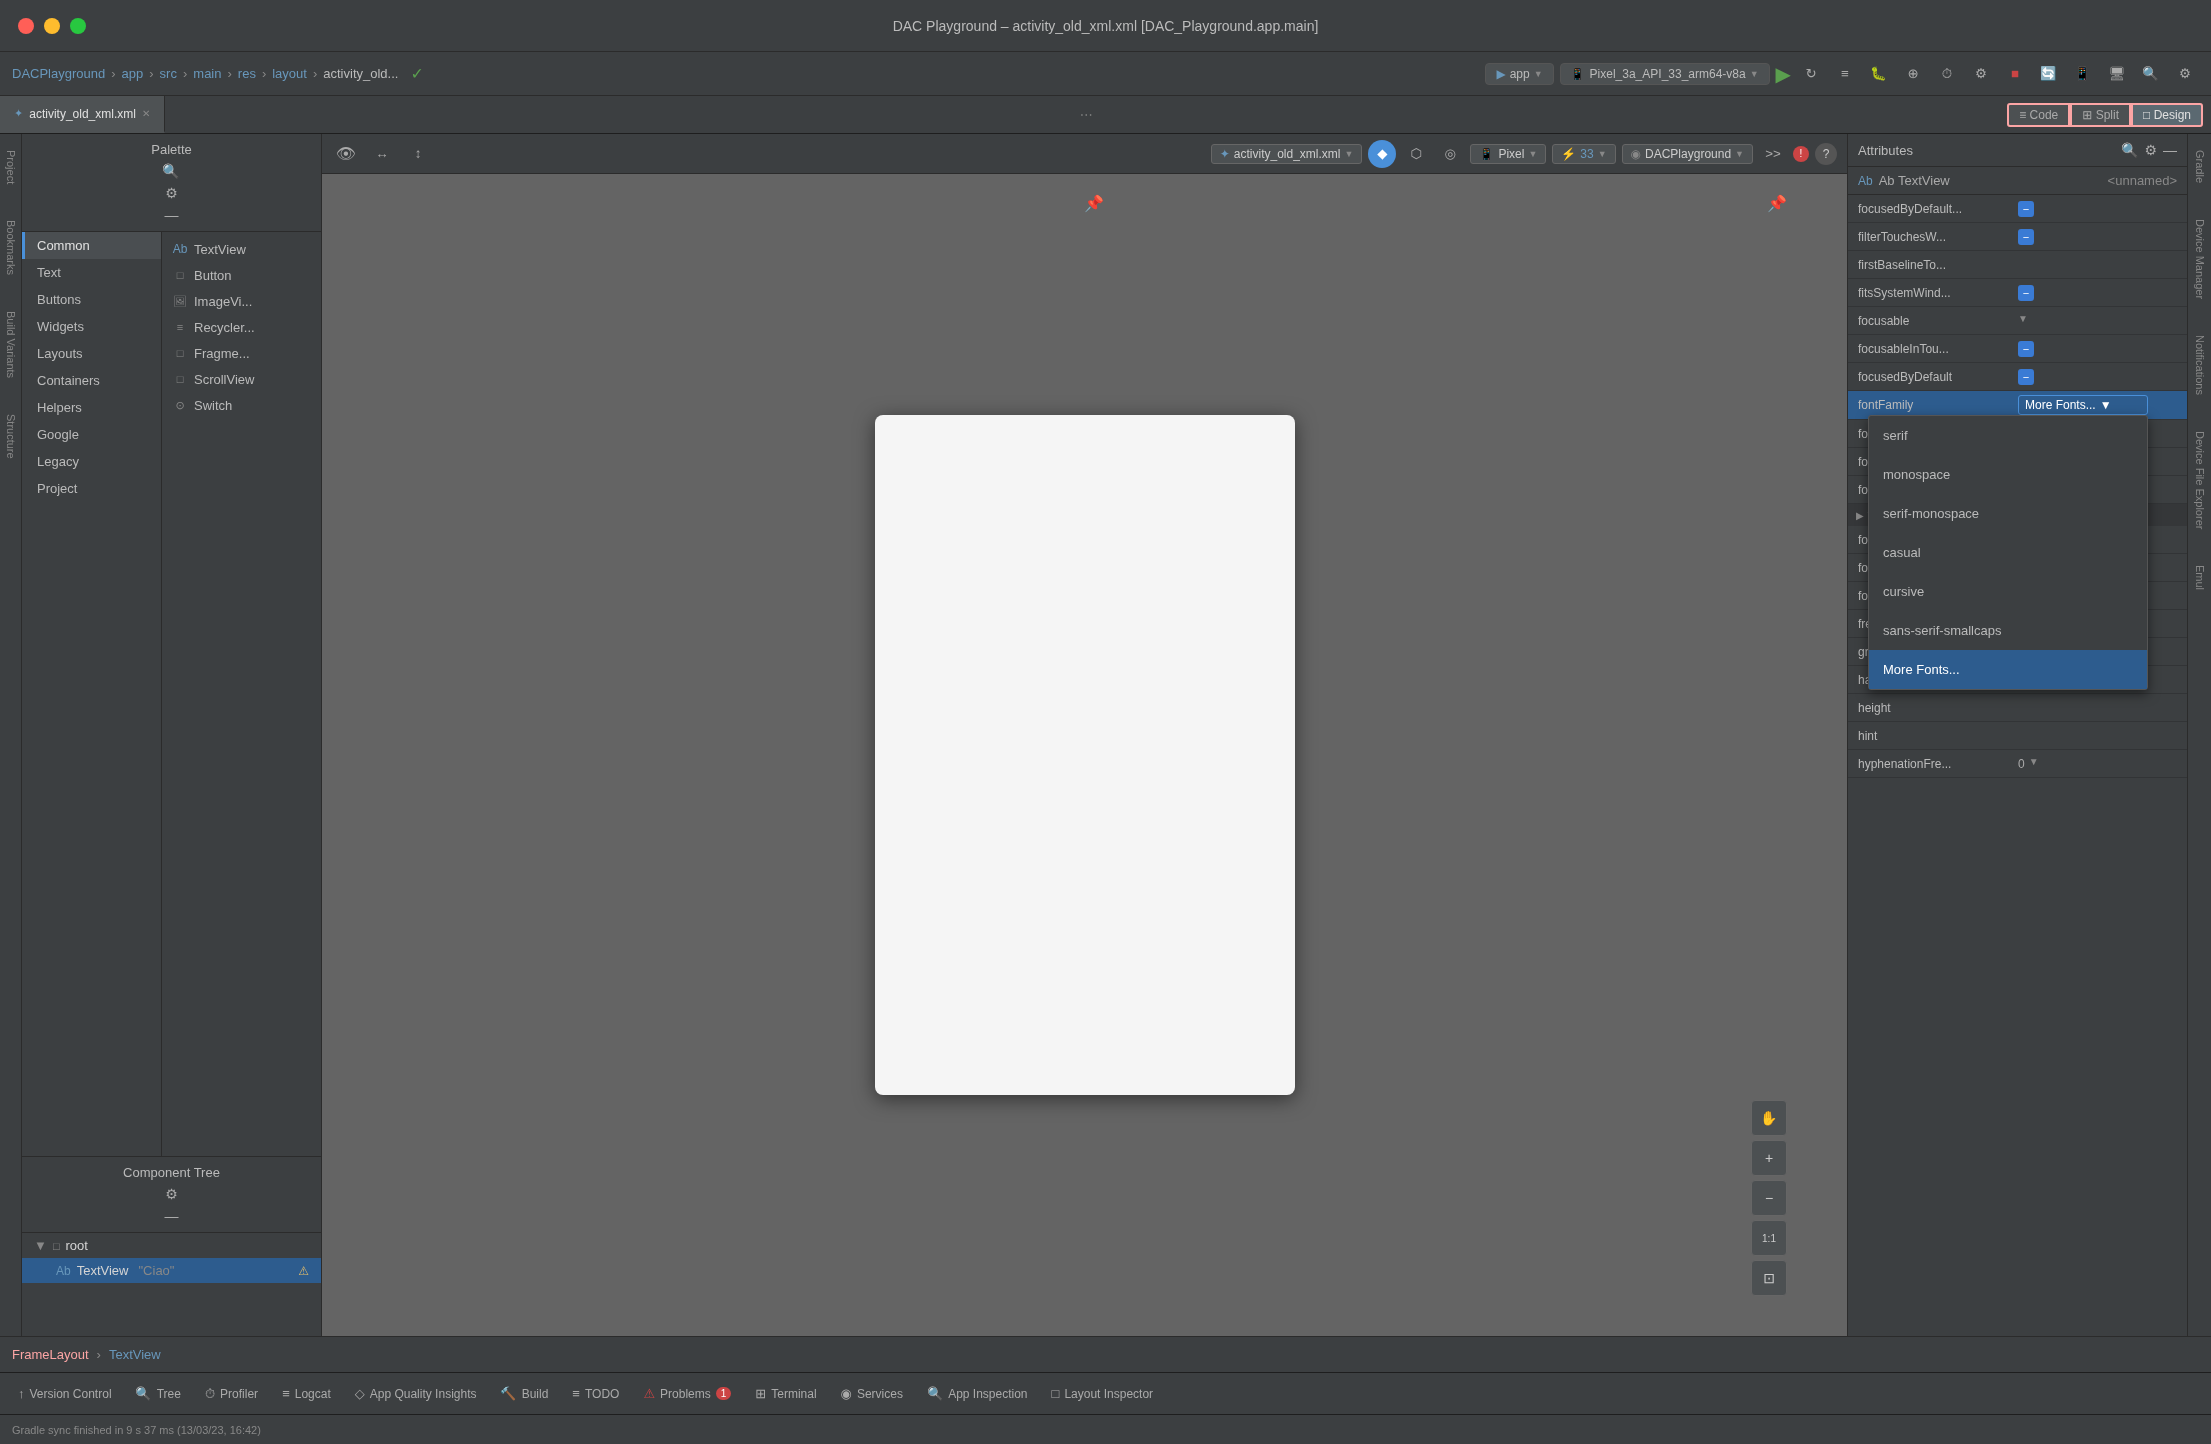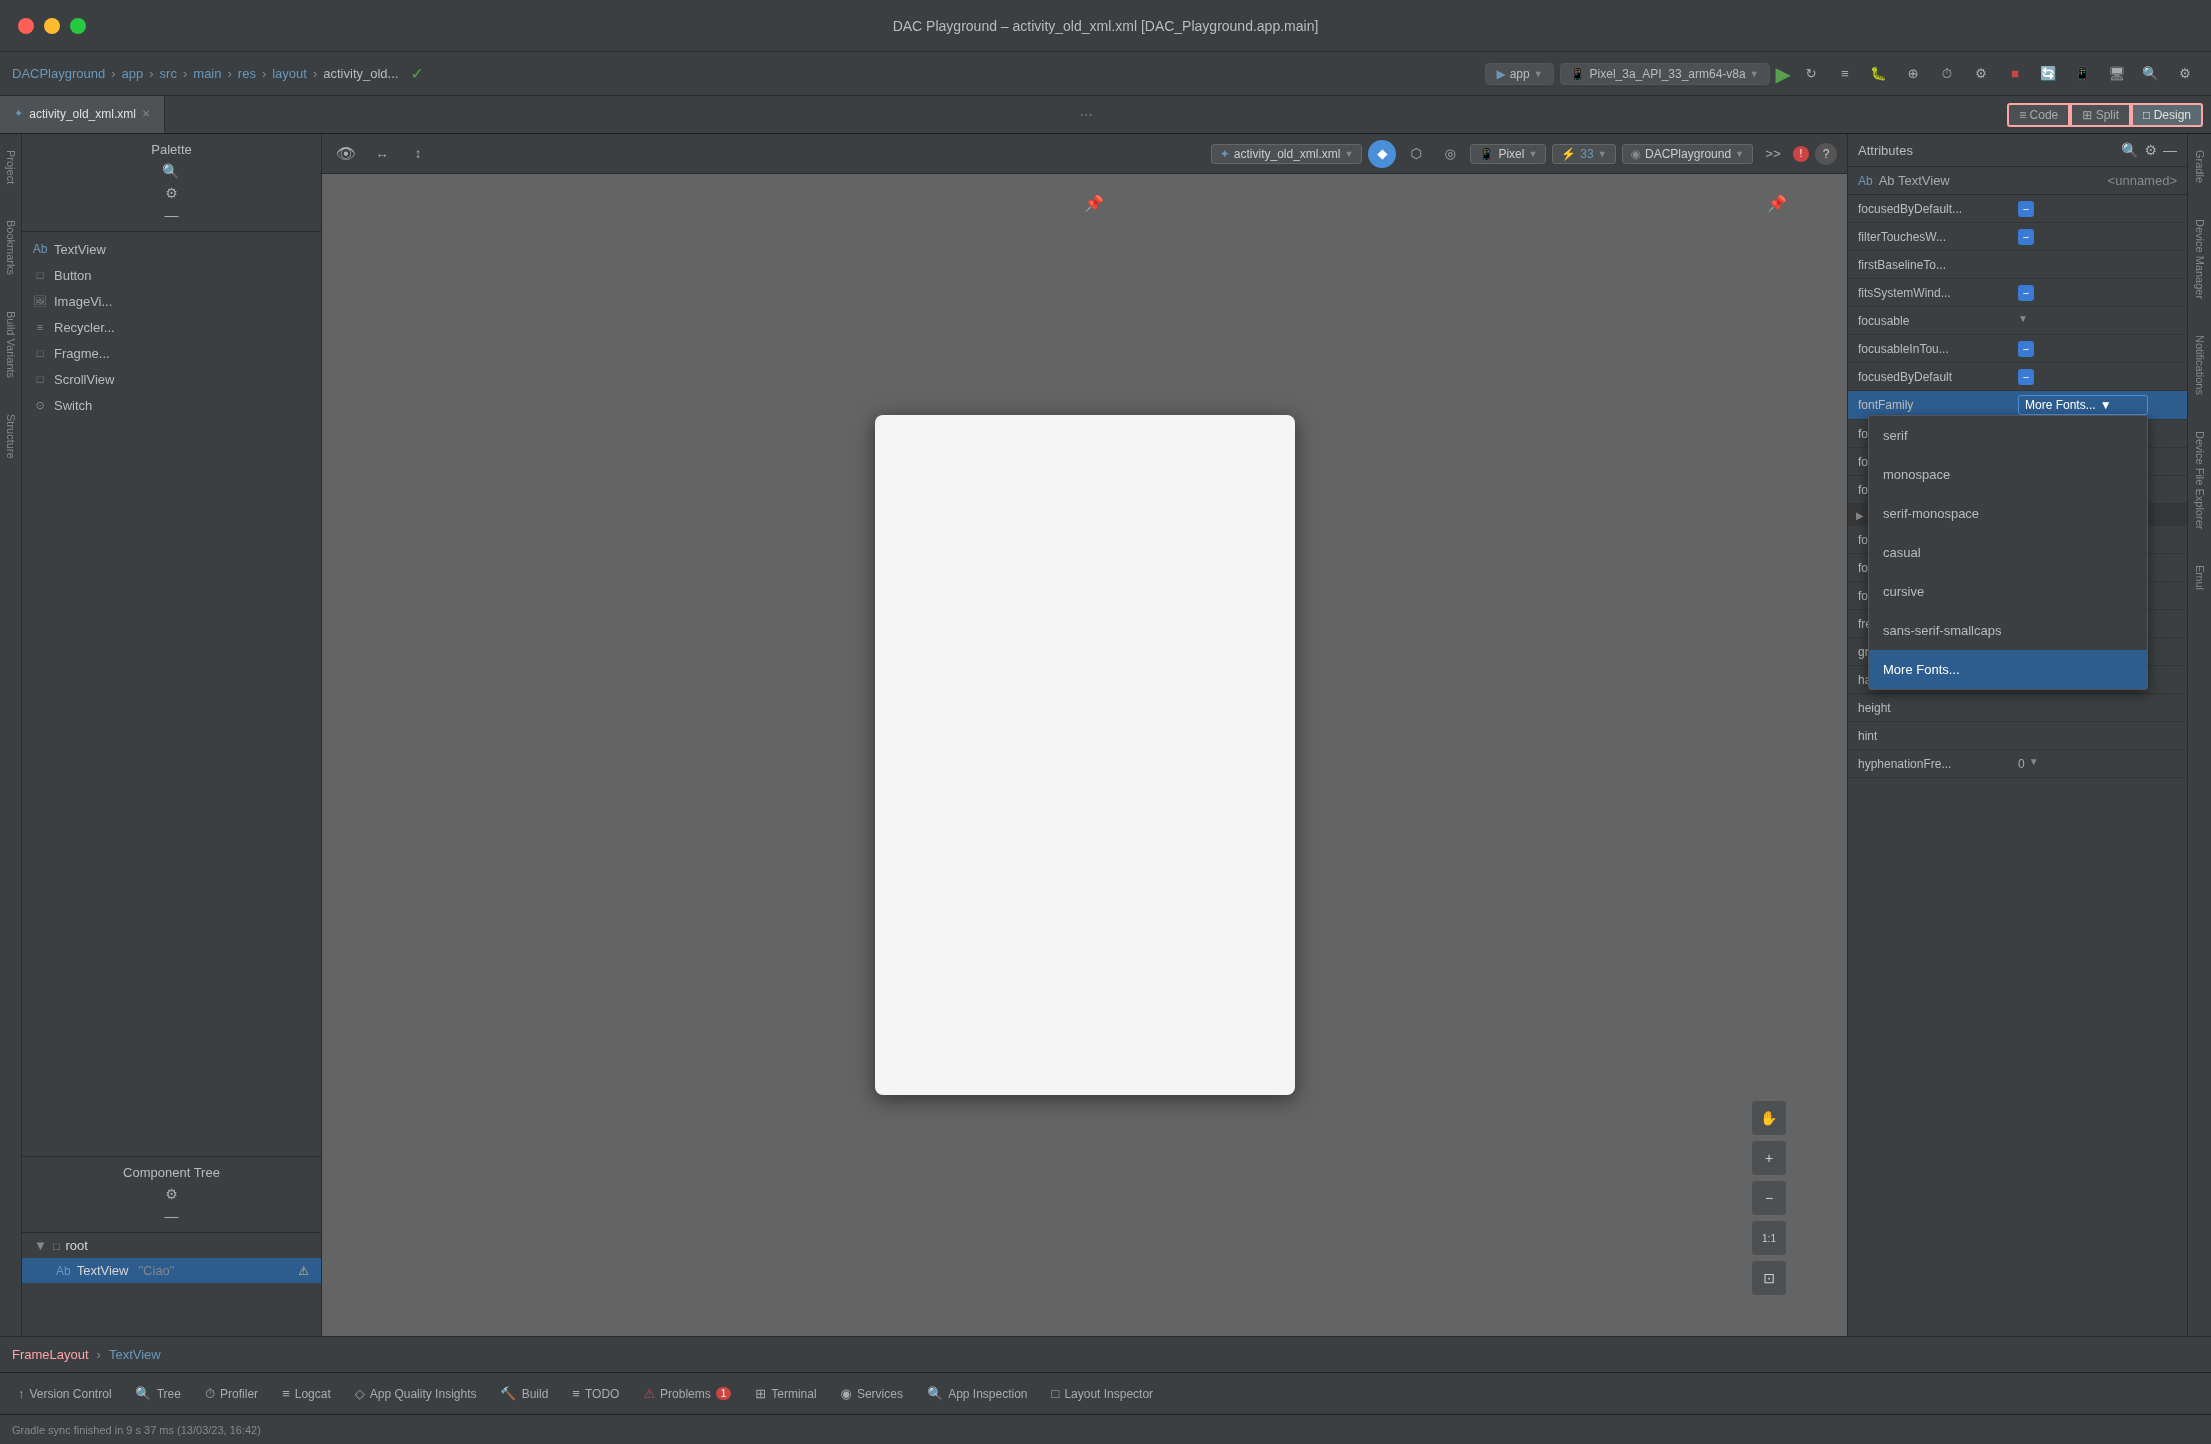--- a/index.html
+++ b/index.html
@@ -559,20 +559,32 @@
   </div>
 
   <div class="palette-panel">
     <div class="panel-header">
       <span class="panel-title">Palette</span>
       <button class="panel-icon-btn">🔍</button>
       <button class="panel-icon-btn">⚙</button>
       <button class="panel-icon-btn">—</button>
     </div>
     <div class="palette-split">
+      <div class="palette-left">
+        <div class="category-item selected">Common</div>
+        <div class="category-item">Text</div>
+        <div class="category-item">Buttons</div>
+        <div class="category-item">Widgets</div>
+        <div class="category-item">Layouts</div>
+        <div class="category-item">Containers</div>
+        <div class="category-item">Helpers</div>
+        <div class="category-item">Google</div>
+        <div class="category-item">Legacy</div>
+        <div class="category-item">Project</div>
+      </div>
       <div class="palette-right">
         <div class="palette-widget">
           <span class="widget-icon" style="color: #6897bb; font-size: 12px;">Ab</span>
           <span class="widget-label">TextView</span>
         </div>
         <div class="palette-widget">
           <span class="widget-icon">□</span>
           <span class="widget-label">Button</span>
         </div>
         <div class="palette-widget">

